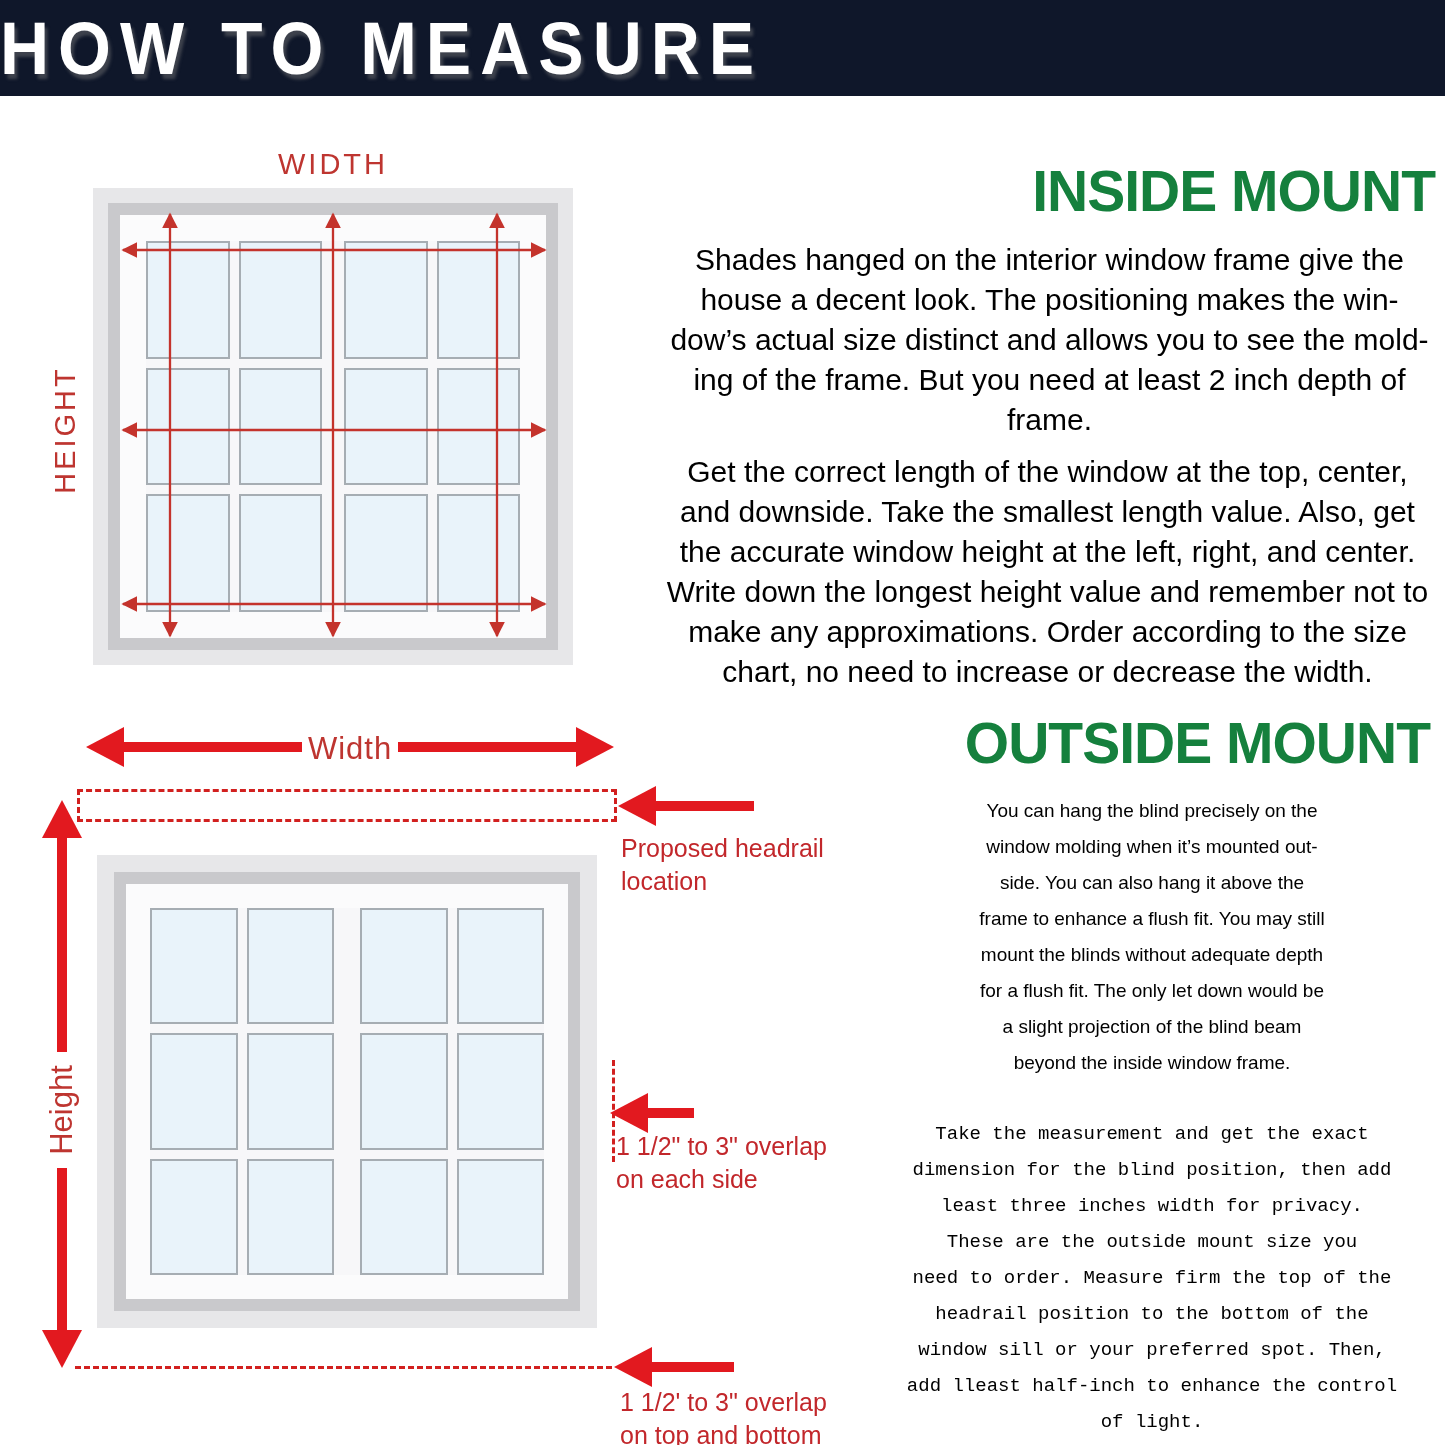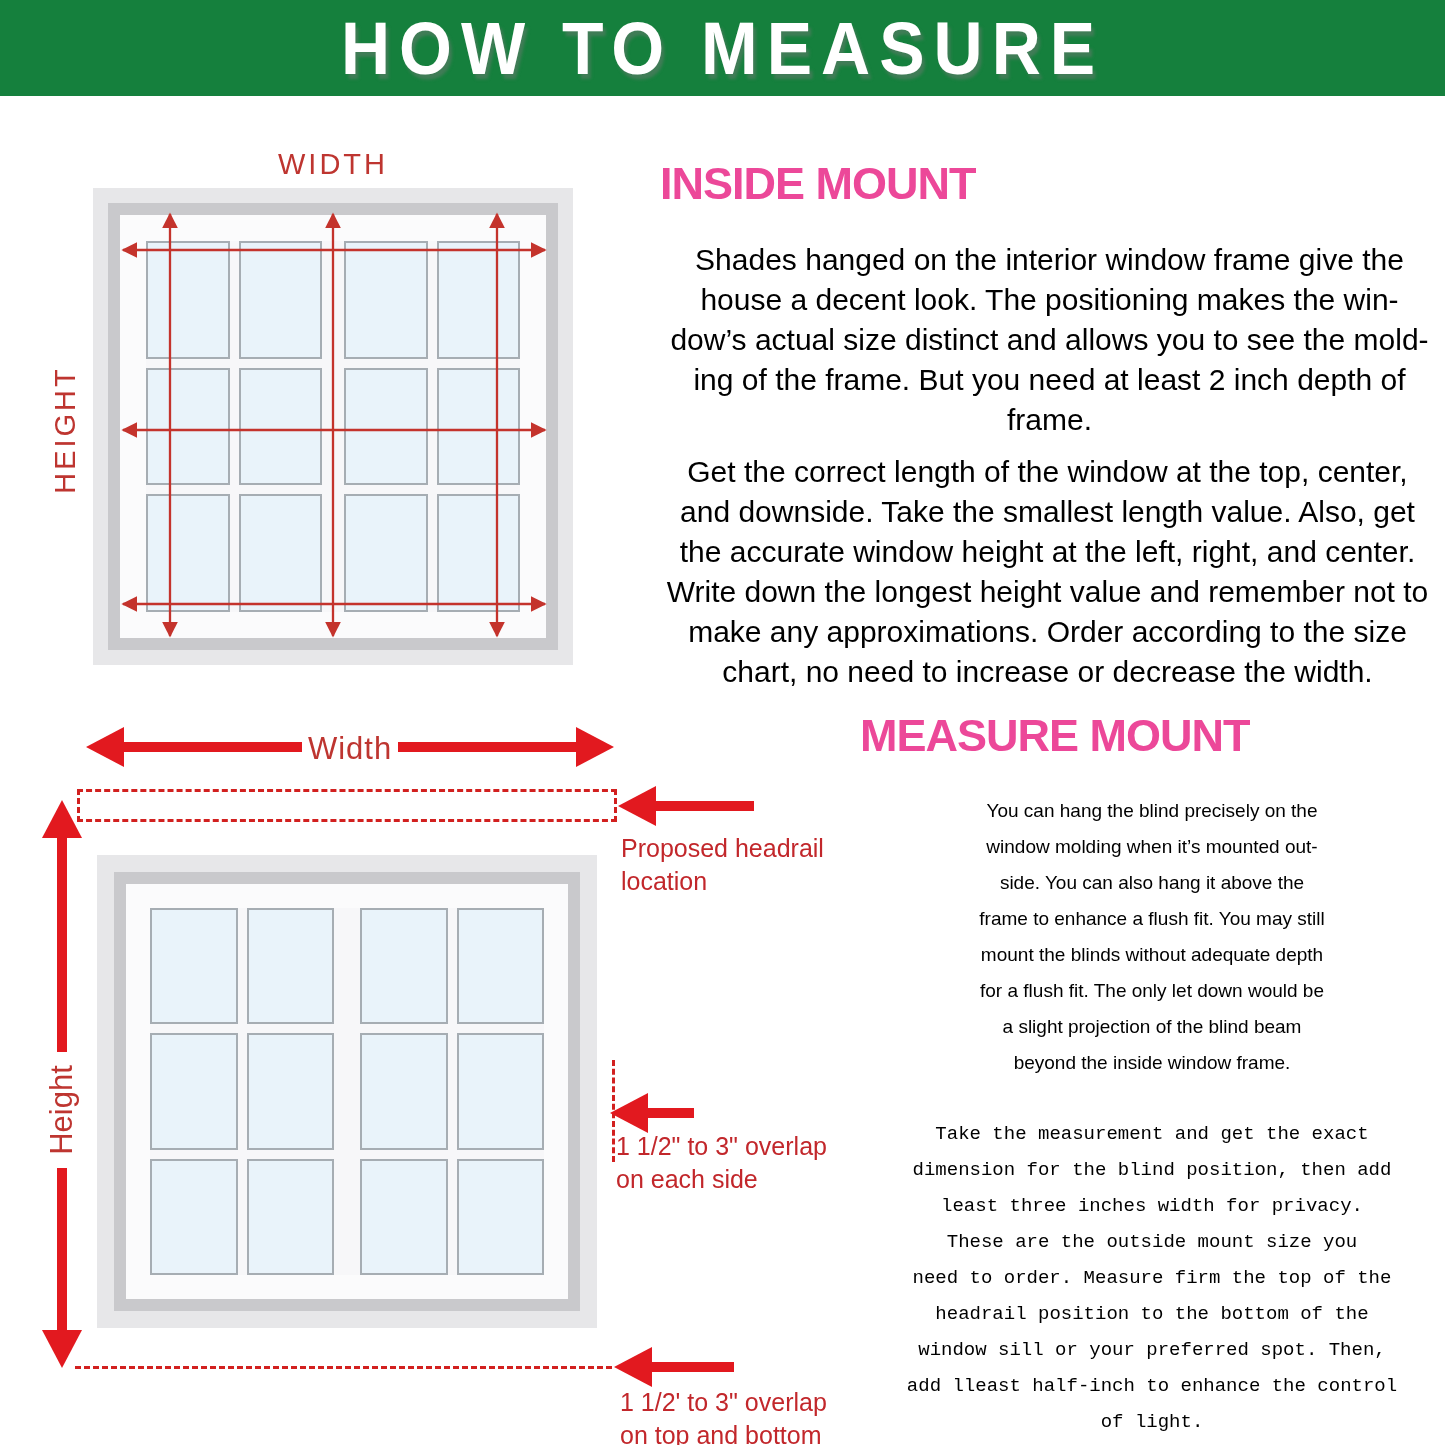--- a/index.html
+++ b/index.html
@@ -1,21 +1,21 @@
 <!DOCTYPE html>
 <html><head>
 <meta charset="utf-8">
 <style>
   html,body { margin:0; padding:0; background:#fff; }
   .page { position:relative; width:1445px; height:1445px; background:#ffffff;
           font-family:"Liberation Sans", sans-serif; overflow:hidden; }
 
   
   .header { position:absolute; left:0; top:0; width:1445px; height:96px;
-            background:#15803d; display:flex; align-items:center; justify-content:center; }
+            background:#0f172a; display:flex; align-items:center; justify-content:flex-start; }
   .header h1 { margin:0; color:#ffffff; font-size:68px; font-weight:bold; letter-spacing:9px;
                transform:scaleY(1.1); text-shadow:3px 4px 3px rgba(120,120,120,0.45); }
 
   
   .window { position:absolute; background:#E7E7E9; padding:15px; box-sizing:border-box; }
   .win-mid { background:#C9C9CC; padding:12px; height:100%; box-sizing:border-box; }
   .win-frame { background:#FBFBFC; padding:26px; height:100%; box-sizing:border-box; }
   .pane-area { background:#F7F7F9; height:100%; display:flex; }
   .sash { flex:1; display:grid; grid-template-columns:1fr 1fr; grid-template-rows:1fr 1fr 1fr; gap:9px; }
   .mullion { width:22px; }
@@ -49,22 +49,22 @@
   .varrow.down::after { content:""; position:absolute; top:100%; left:-15px;
       border-style:solid; border-width:38px 20px 0 20px;
       border-color:#E2191F transparent transparent transparent; }
 
   
   .dashed-box   { position:absolute; border:3px dashed #D2201F; box-sizing:border-box; }
   .dashed-vline { position:absolute; width:0; border-left:3px dashed #D2201F; }
   .dashed-hline { position:absolute; height:0; border-top:3px dashed #D2201F; }
 
   
-  .mount-heading { position:absolute; margin:0; color:#ec4899; font-weight:bold;
-                   font-size:45px; letter-spacing:-1px; text-align:left; }
+  .mount-heading { position:absolute; margin:0; color:#15803d; font-weight:bold;
+                   font-size:57px; letter-spacing:-1px; text-align:right; }
   .para { position:absolute; margin:0; color:#000000; white-space:pre-line;text-align:center; }
   .para.inside { font-size:30px; line-height:40px; }
   .para.outside { font-size:19px; line-height:36px; }
 </style>
 </head>
 <body>
 
 <div class="page">
 
   <div class="header">
@@ -176,21 +176,21 @@
   <div class="dashed-vline" style="left:612px; top:1060px; height:102px;"></div>
   <div class="tarrow left" style="left:648px; top:1108px; width:46px;"></div>
   <div class="red-label" style="left:616px; top:1130px;">1 1/2" to 3" overlap
 on each side</div>
 
   <div class="dashed-hline" style="left:75px; top:1366px; width:537px;"></div>
   <div class="tarrow left" style="left:652px; top:1362px; width:82px;"></div>
   <div class="red-label" style="left:620px; top:1386px;">1 1/2' to 3" overlap
 on top and bottom</div>
 
-  <h2 class="mount-heading" style="left:860px; top:710px; width:570px;">MEASURE MOUNT</h2>
+  <h2 class="mount-heading" style="left:860px; top:710px; width:570px;">OUTSIDE MOUNT</h2>
   <p class="para outside" style="left:872px; top:793px; width:560px;">You can hang the blind precisely on the
 window molding when it’s mounted out-
 side. You can also hang it above the
 frame to enhance a flush fit. You may still
 mount the blinds without adequate depth
 for a flush fit. The only let down would be
 a slight projection of the blind beam
 beyond the inside window frame.</p>
   <p class="para outside" style="left:872px; top:1116px; width:560px;font-family:Liberation Mono, monospace;">Take the measurement and get the exact
 dimension for the blind position, then add

